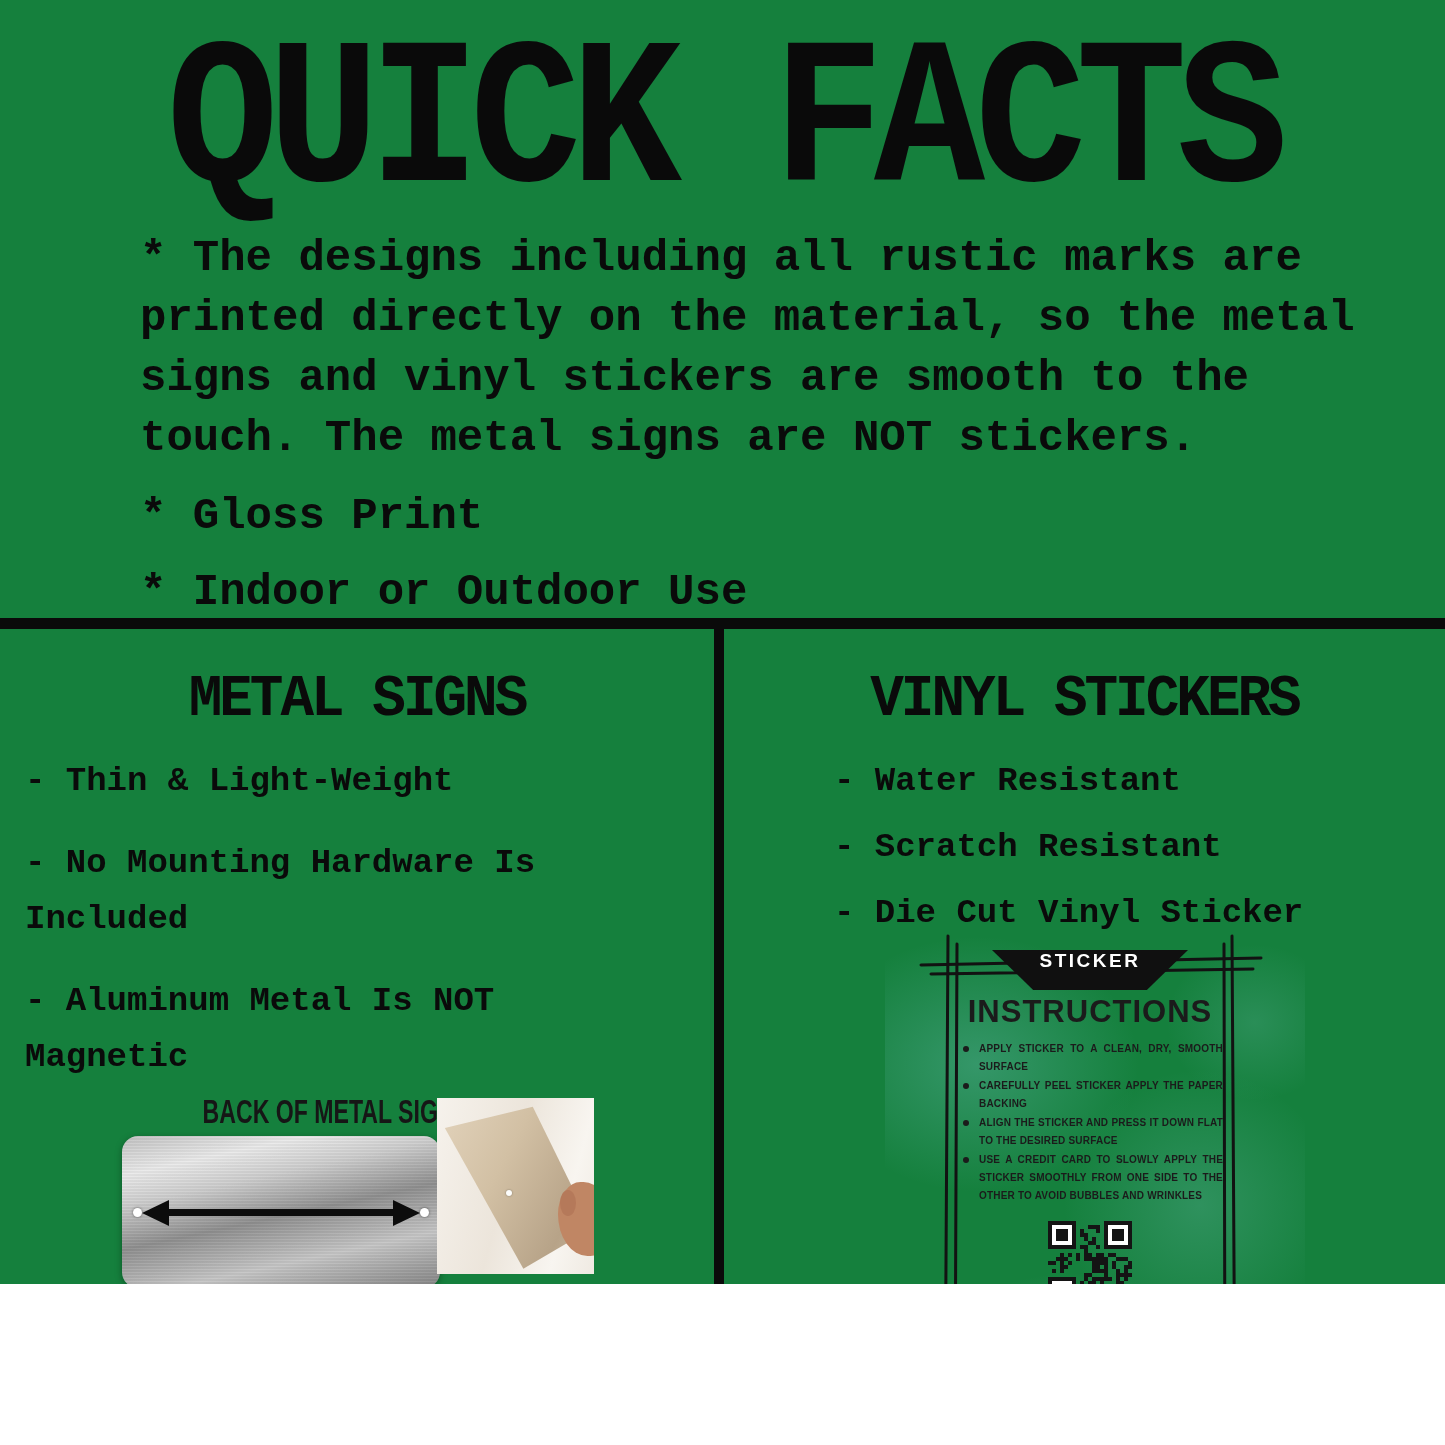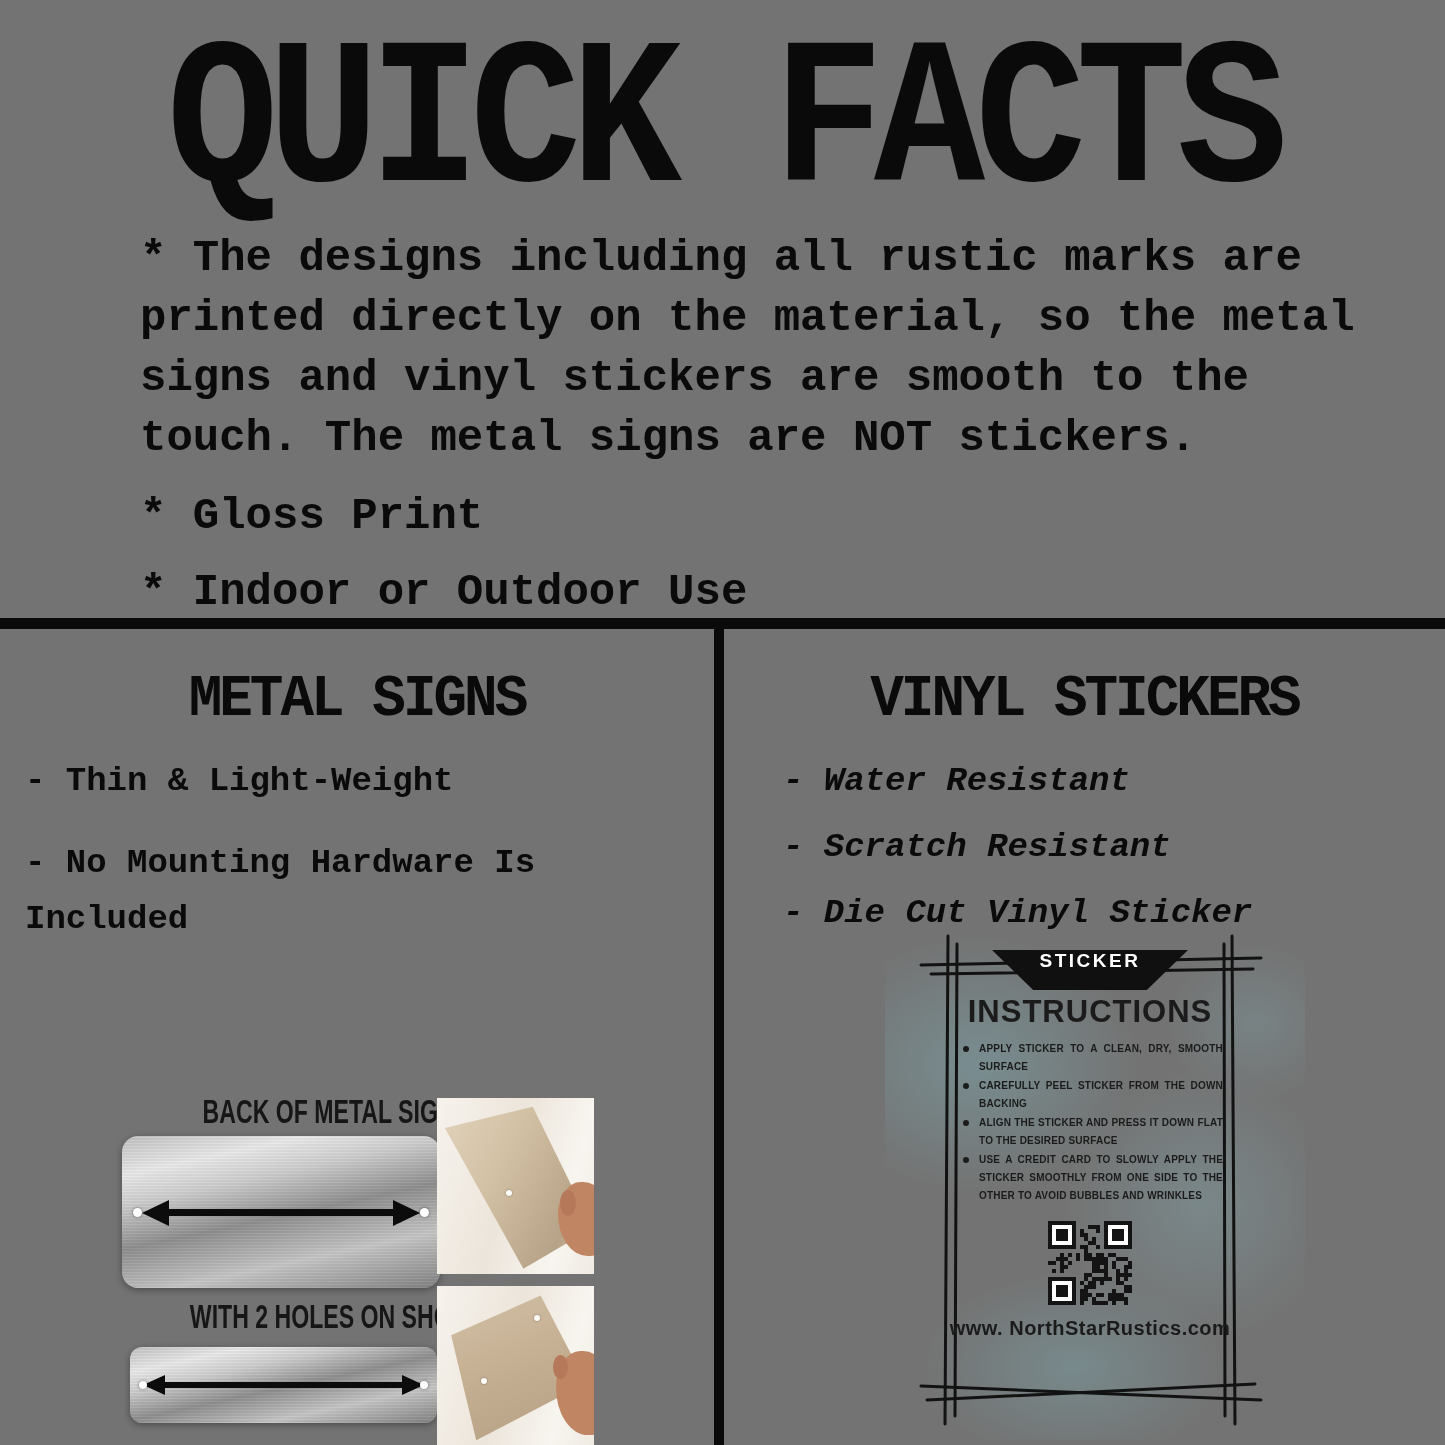--- a/index.html
+++ b/index.html
@@ -1,16 +1,16 @@
 <!DOCTYPE html>
 <html><head>
 <meta charset="utf-8">
 <style>
   html,body{margin:0;padding:0;background:#fff;}
-  .page{position:relative;width:1445px;height:1445px;background:#737373;overflow:hidden;
+  .page{position:relative;width:1445px;height:1284px;background:#15803d;overflow:hidden;
         font-family:"Liberation Mono","DejaVu Sans Mono",monospace;color:#0a0a0a;}
 
   
   .tw{font-family:"Liberation Mono","DejaVu Sans Mono",monospace;font-weight:700;}
 
   .title-wrap{position:absolute;top:22px;left:0;width:100%;text-align:center;}
   .title{display:inline-block;font-size:185px;letter-spacing:-10px;line-height:1;
          transform:scaleY(1.12);transform-origin:top center;white-space:nowrap;}
 
   .intro{position:absolute;top:228px;left:140px;width:1240px;font-size:44px;line-height:60px;}
@@ -22,21 +22,21 @@
   .divider-v{position:absolute;left:714px;top:629px;width:10px;height:816px;background:#0a0a0a;}
 
   
   .col{position:absolute;top:629px;}
   .col-left{left:0;width:714px;height:816px;}
   .col-right{left:724px;width:721px;height:816px;}
   .col-heading{margin-top:36px;text-align:center;font-size:56px;letter-spacing:-3px;
                transform:scaleY(1.06);transform-origin:top center;}
   .feat-list{margin:24px 0 0 0;padding:0 10px 0 25px;list-style:none;font-size:34px;line-height:56px;}
   .feat-list li{white-space:pre-line;margin-bottom:26px;}
-  .col-right .feat-list{padding-left:59px;font-style:italic;}
+  .col-right .feat-list{padding-left:110px;}
   .col-right .feat-list li{margin-bottom:10px;}
 
   
   .fig-label{position:absolute;text-align:center;font-family:"Liberation Sans","DejaVu Sans",sans-serif;
              font-weight:700;font-size:33px;letter-spacing:0;white-space:nowrap;color:#161616;}
   .fig-label span{display:inline-block;transform:scaleX(.70);transform-origin:center;}
   .metal{position:absolute;border-radius:16px;box-shadow:0 2px 7px rgba(0,0,0,.35);
          background:
            repeating-linear-gradient(0deg, rgba(255,255,255,.05) 0 1px, rgba(0,0,0,.045) 1px 3px),
            linear-gradient(168deg,#c2c2c2 0%,#eaeaea 18%,#cecece 32%,#8f8f8f 52%,#c6c6c6 74%,#828282 100%);}
@@ -107,20 +107,22 @@
 
   <div class="divider-h"></div>
   <div class="divider-v"></div>
 
   <div class="col col-left">
     <div class="col-heading tw">METAL SIGNS</div>
     <ul class="feat-list tw">
       <li>- Thin &amp; Light-Weight</li>
       <li>- No Mounting Hardware Is
 Included</li>
+      <li>- Aluminum Metal Is NOT
+Magnetic</li>
     </ul>
   </div>
 
   <div class="fig-label" style="left:120px;top:1093px;width:322px;">
     <span>BACK OF METAL SIGN EXAMPLES</span>
   </div>
 
   <div class="metal" style="left:122px;top:1136px;width:318px;height:152px;">
     <div class="bar"></div>
     <div class="hole l"></div>
@@ -172,21 +174,21 @@
           <line x1="297" y1="-12" x2="300" y2="476"></line>
           <line x1="289" y1="-4" x2="290" y2="468"></line>
         </g>
       </svg>
       <div class="banner">
         <span>STICKER</span>
       </div>
       <h3>INSTRUCTIONS</h3>
       <ul class="steps">
         <li>APPLY  STICKER TO A CLEAN, DRY, SMOOTH SURFACE</li>
-        <li>CAREFULLY PEEL STICKER FROM THE DOWN BACKING</li>
+        <li>CAREFULLY PEEL STICKER APPLY THE PAPER BACKING</li>
         <li>ALIGN THE STICKER AND PRESS IT DOWN FLAT TO THE DESIRED SURFACE</li>
         <li>USE A CREDIT CARD TO SLOWLY APPLY THE STICKER SMOOTHLY FROM ONE SIDE TO THE OTHER TO AVOID BUBBLES AND WRINKLES</li>
       </ul>
       <svg id="qr" class="qr" viewBox="0 0 21 21" shape-rendering="crispEdges">
           <rect x="0" y="0" width="7" height="7" fill="#141414"></rect>
           <rect x="1" y="1" width="5" height="5" fill="#fff"></rect>
           <rect x="2" y="2" width="3" height="3" fill="#141414"></rect>
           <rect x="14" y="0" width="7" height="7" fill="#141414"></rect>
           <rect x="15" y="1" width="5" height="5" fill="#fff"></rect>
           <rect x="16" y="2" width="3" height="3" fill="#141414"></rect>

